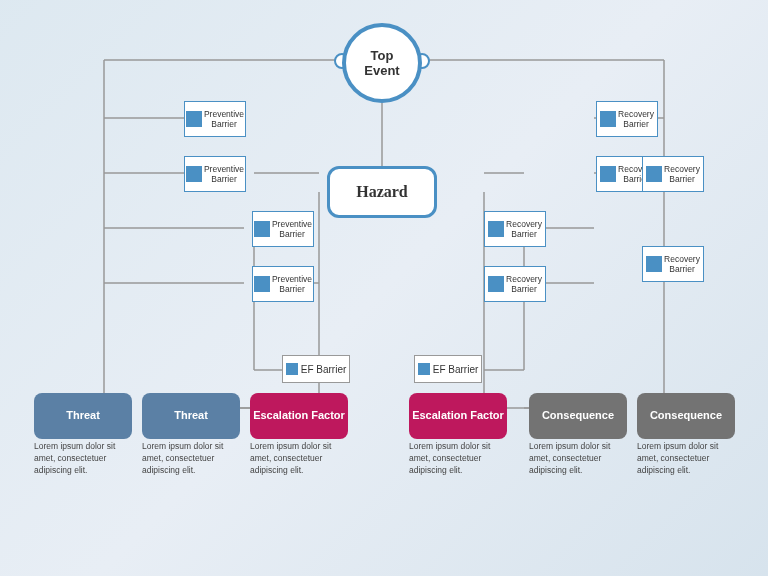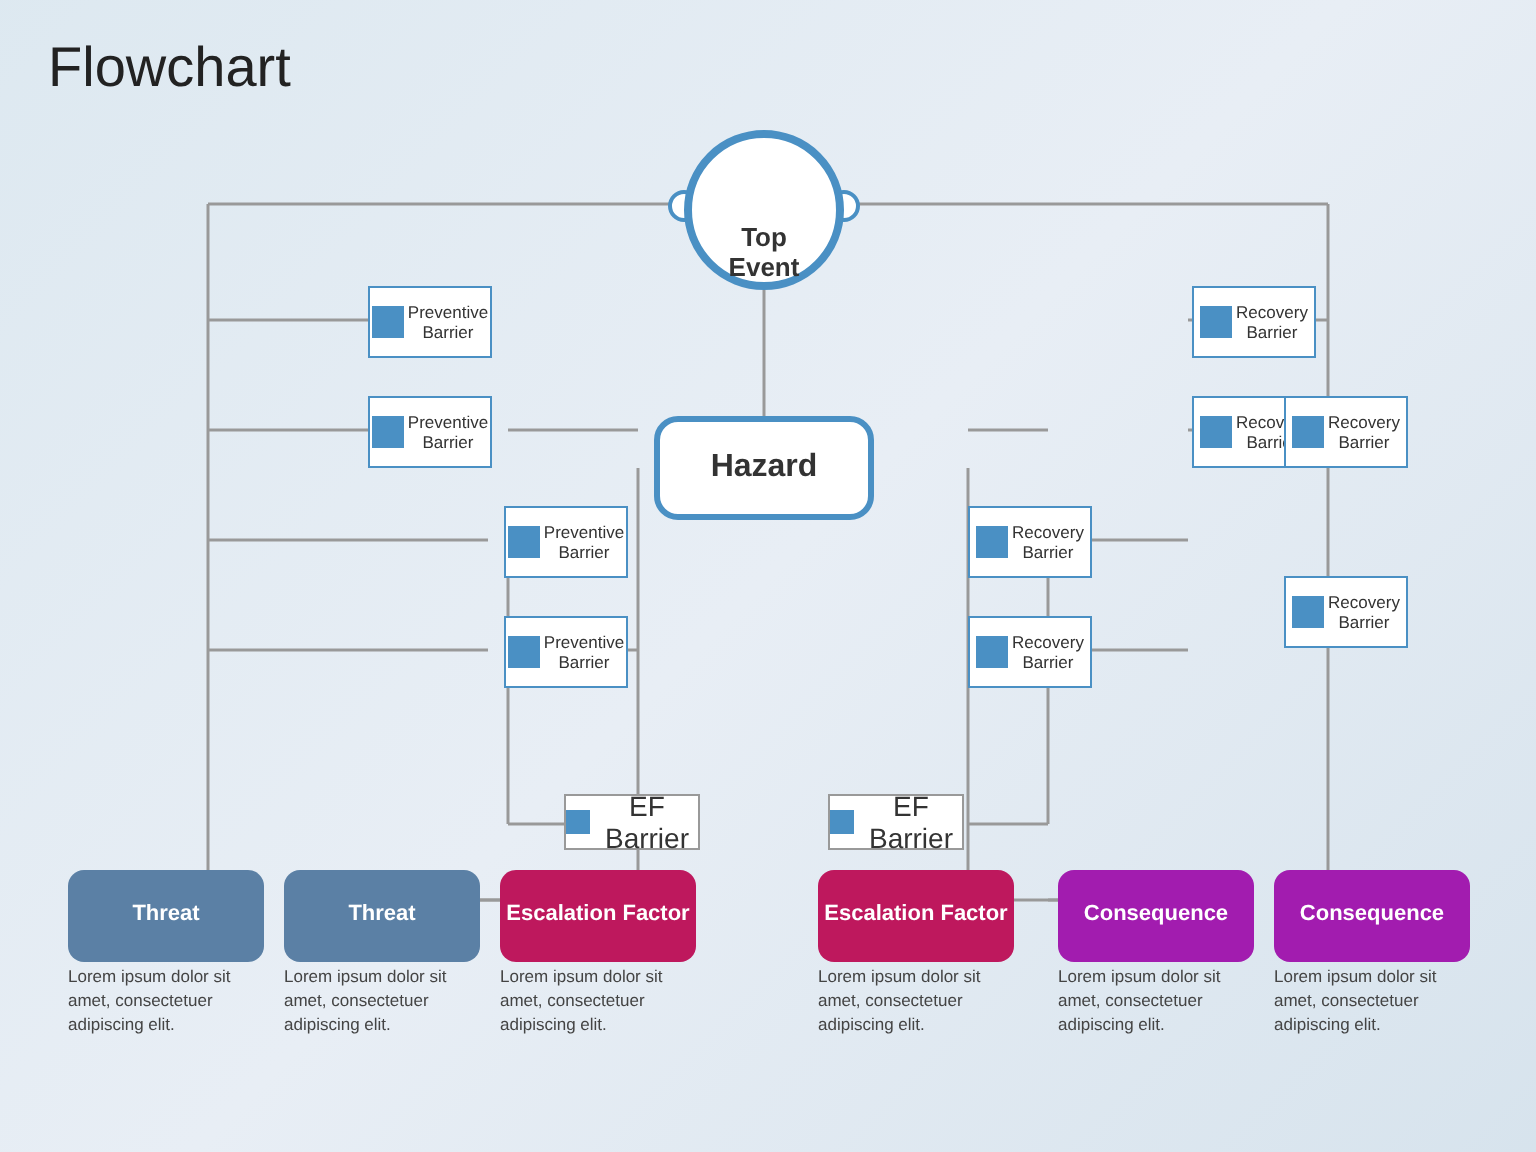--- a/index.html
+++ b/index.html
@@ -63,37 +63,38 @@
     .top-event-circle {
       width: 80px;
       height: 80px;
       border-radius: 50%;
       border: 4px solid #4a90c4;
       background: white;
       font-size: 13px;
       font-weight: bold;
       color: #333;
       display: flex;
-      align-items: flex-end;
+      align-items: center;
       justify-content: center;
       text-align: center;
     }
 
     .hazard-box {
       width: 110px;
       height: 52px;
       border-radius: 12px;
       border: 3px solid #4a90c4;
       background: white;
       font-size: 16px;
       font-weight: bold;
       color: #333;
       display: flex;
       align-items: center;
       justify-content: center;
+      font-family: Liberation Serif, serif;
     }
 
     .barrier-box {
       width: 62px;
       height: 36px;
       border: 1.5px solid #4a90c4;
       background: white;
       font-size: 8.5px;
       color: #333;
       display: flex;
@@ -113,21 +114,21 @@
     .barrier-inner {
       display: flex;
       align-items: center;
     }
 
     .ef-barrier-box {
       width: 68px;
       height: 28px;
       border: 1.5px solid #999;
       background: white;
-      font-size: 14px;
+      font-size: 10px;
       color: #333;
       display: flex;
       align-items: center;
       justify-content: center;
     }
 
     .ef-sq {
       width: 12px;
       height: 12px;
       background: #4a90c4;
@@ -144,36 +145,35 @@
       justify-content: center;
       text-align: left;
       font-size: 11px;
       font-weight: bold;
       color: white;
       line-height: 1.2;
     }
 
     .threat-btn { background: #5b80a5; }
     .escalation-btn { background: #be185d; }
-    .consequence-btn { background: #a21caf; }
+    .consequence-btn { background: #737373; }
 
     .desc-text {
       font-size: 8.5px;
       color: #444;
       line-height: 1.4;
       width: 98px;
       margin-top: 2px;
     }
   </style>
 </head>
 <body>
 
 <div class="bg-overlay"></div>
 <div class="content">
-  <div class="title">Flowchart</div>
 
   <div class="flowchart-area">
 
     <svg class="lines-svg">
 
       <line x1="358" y1="85" x2="358" y2="148" stroke="#999" stroke-width="1.5"></line>
 
       <line x1="80" y1="42" x2="640" y2="42" stroke="#999" stroke-width="1.5"></line>
 
       <line x1="80" y1="42" x2="80" y2="390" stroke="#999" stroke-width="1.5"></line>

